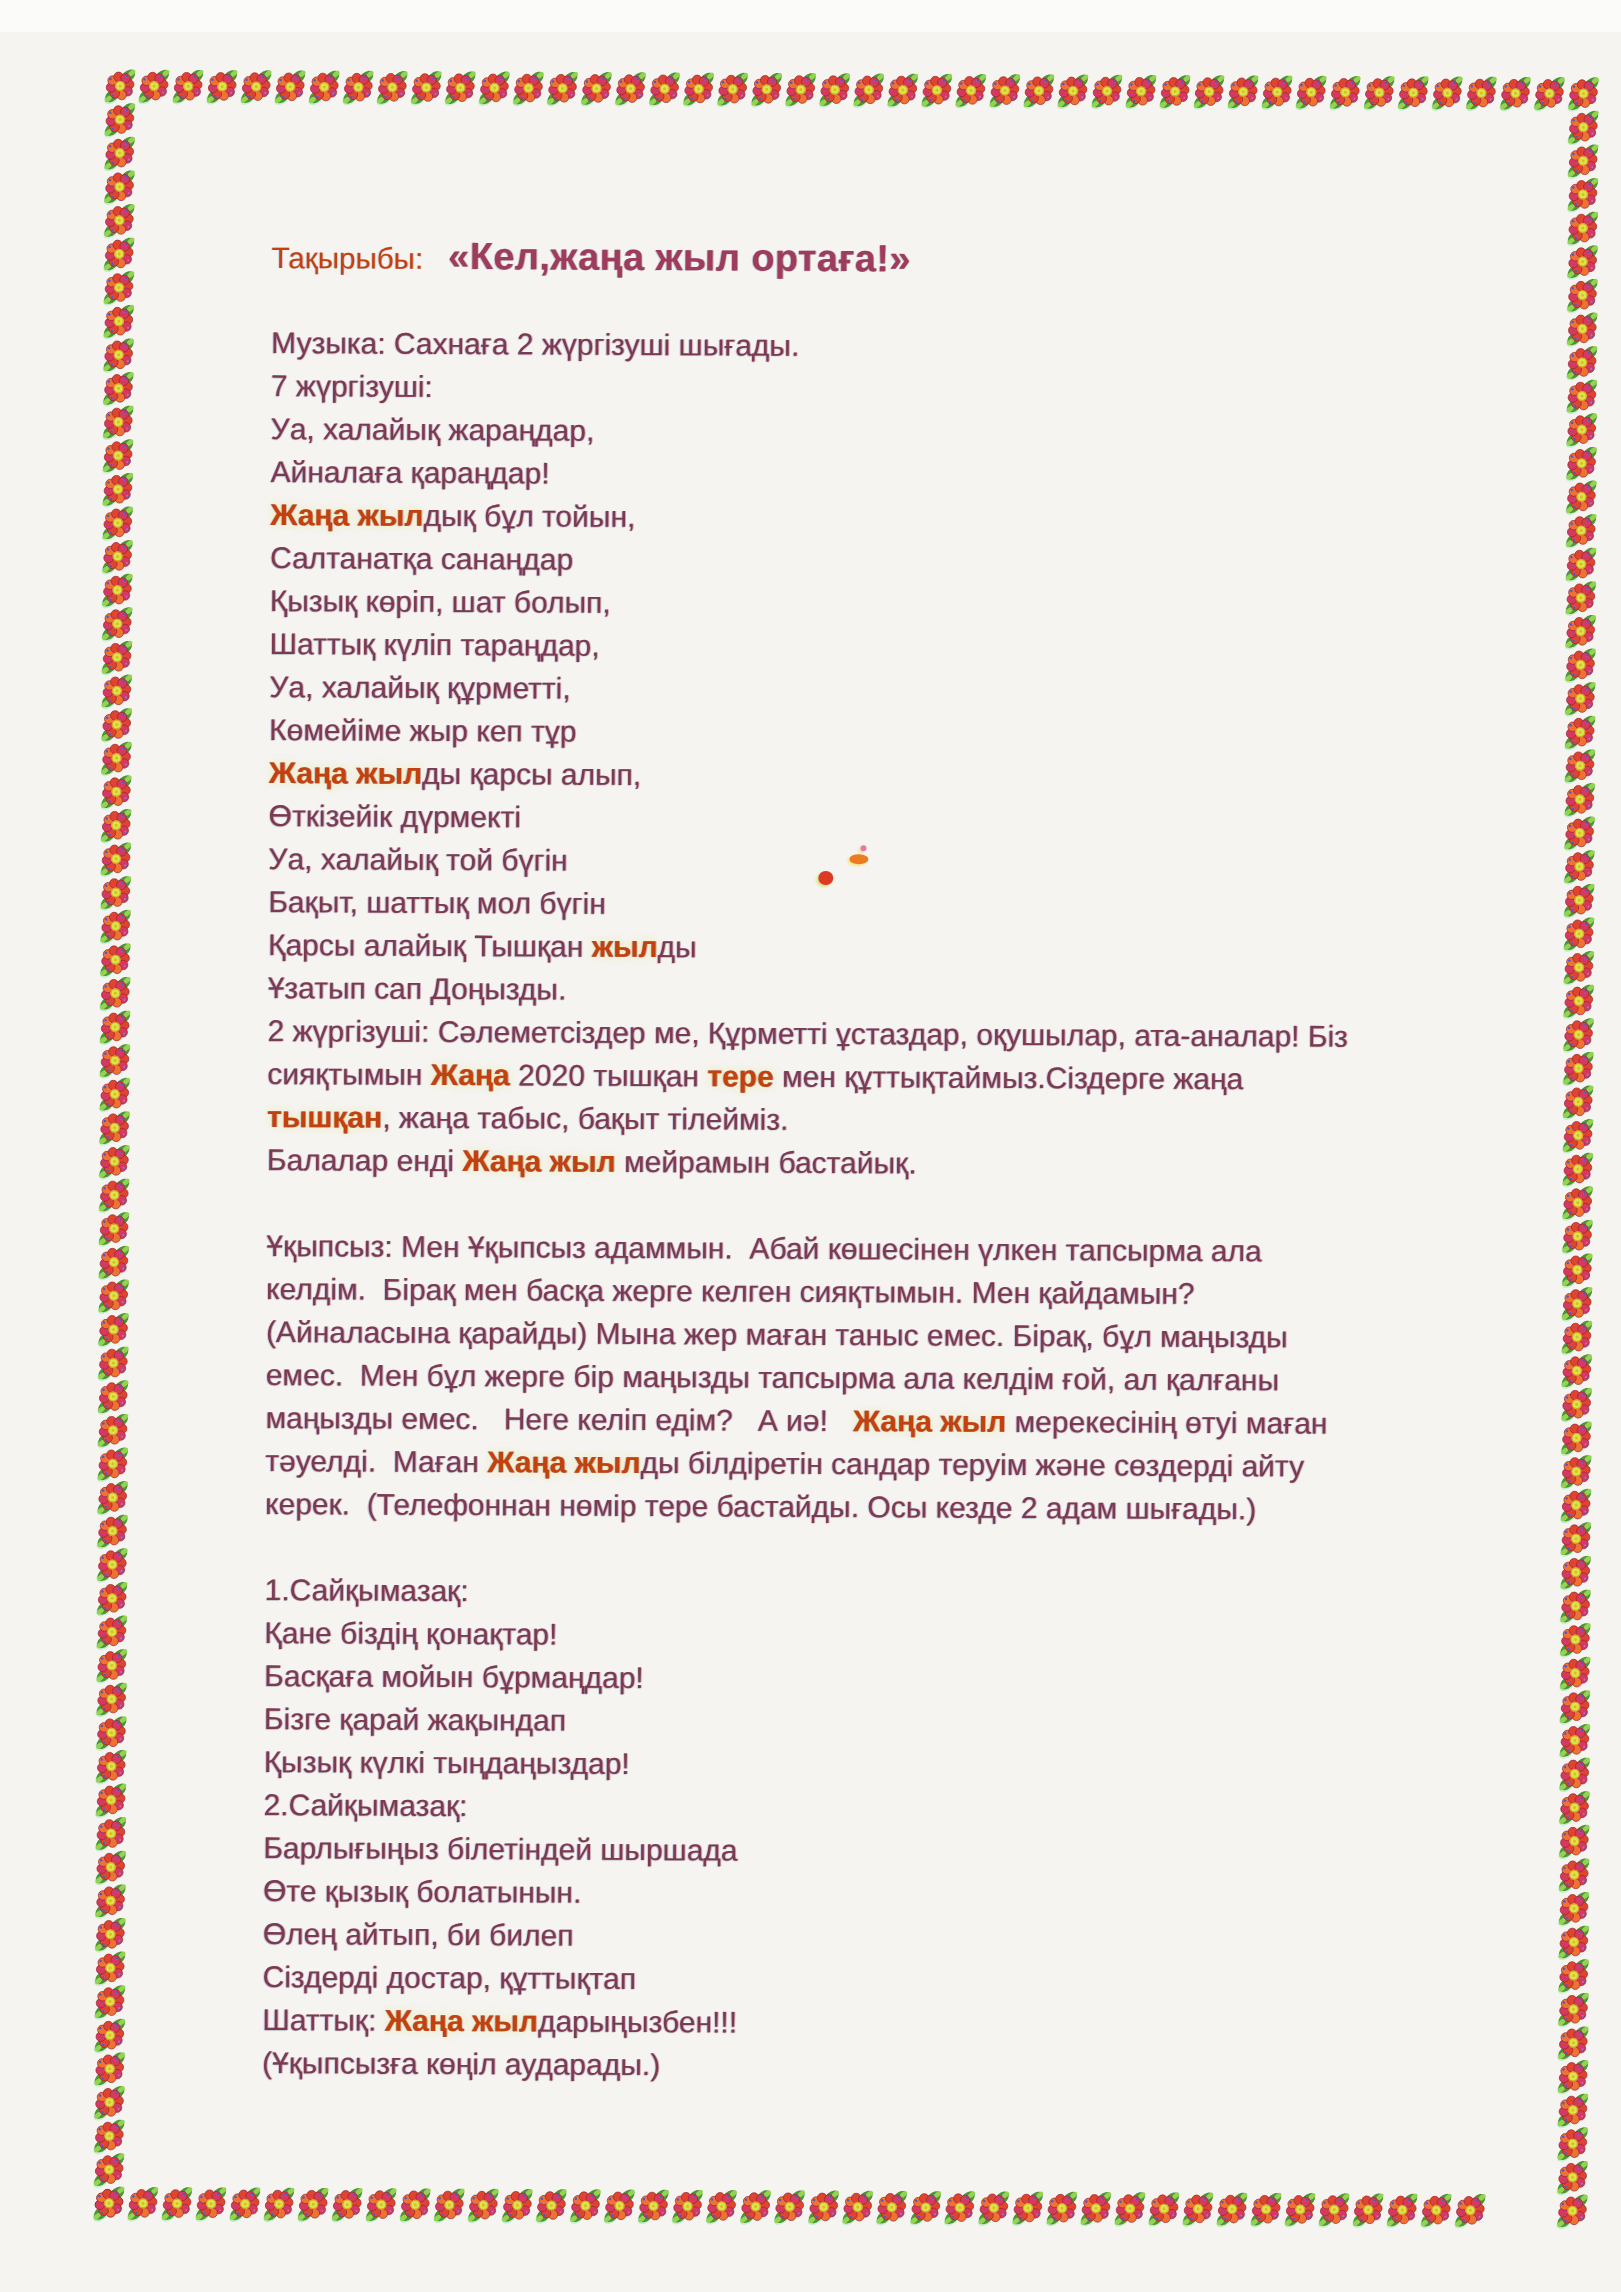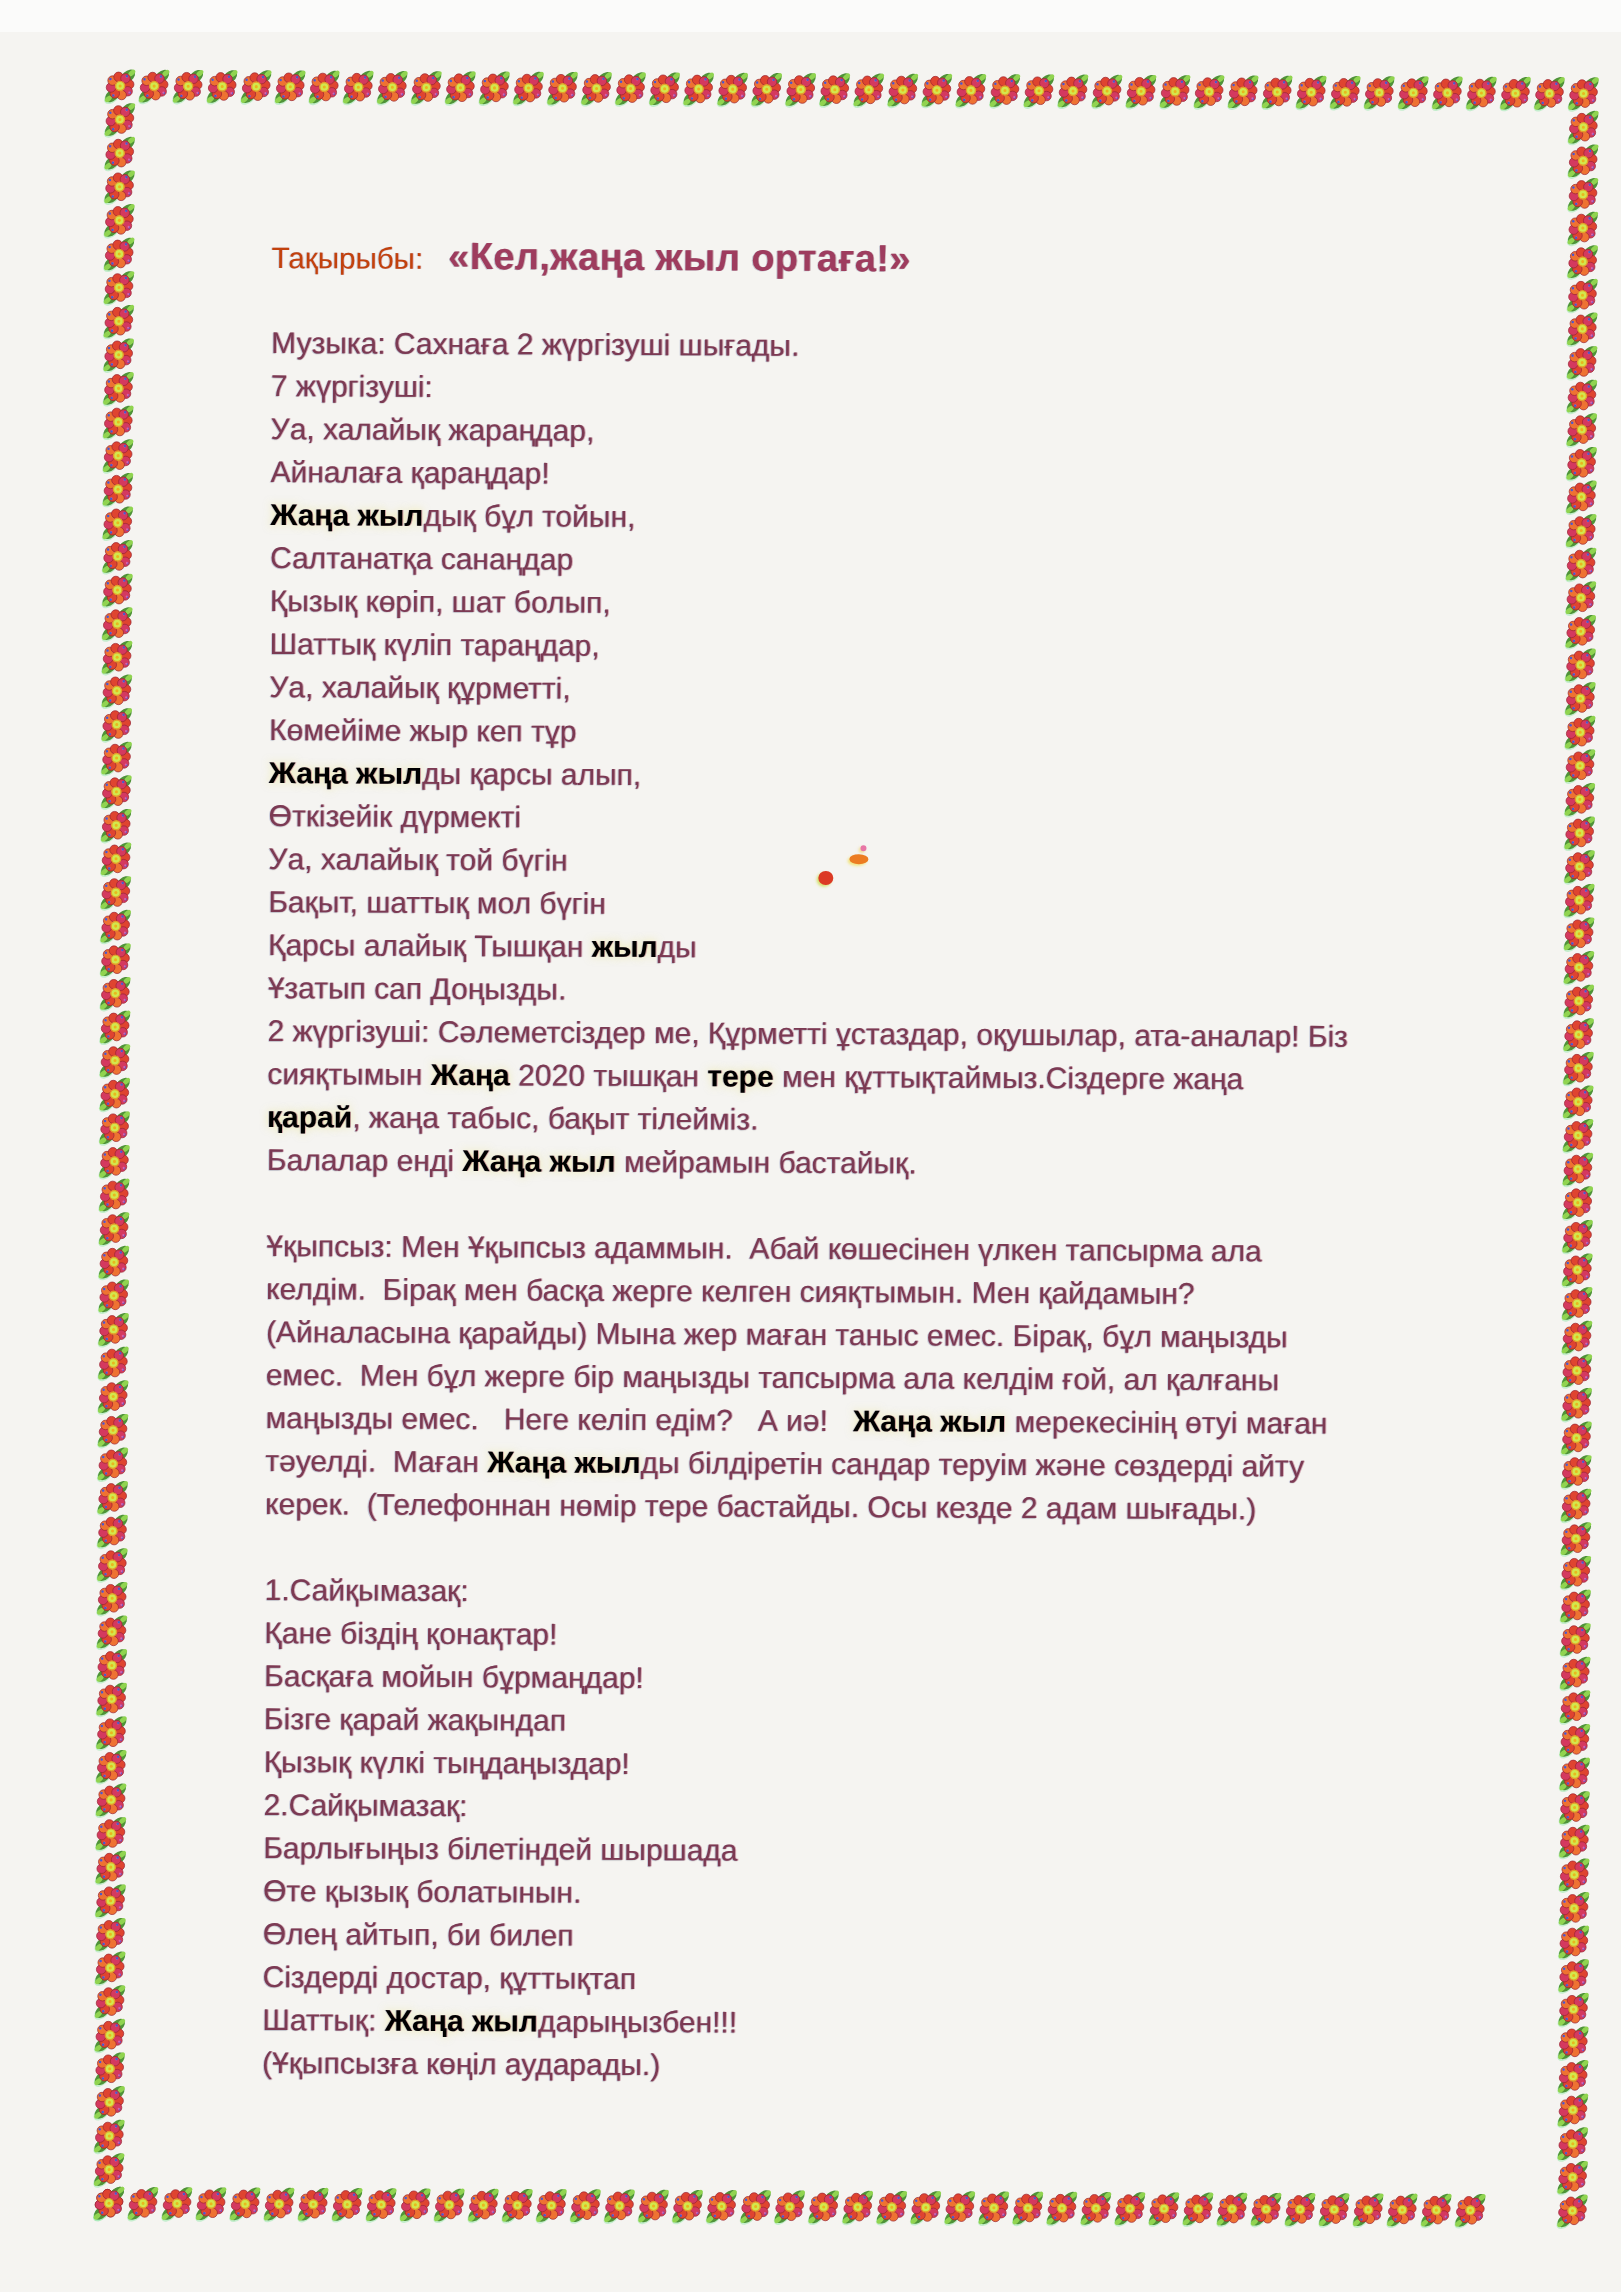--- a/index.html
+++ b/index.html
@@ -20,21 +20,21 @@
   .t-quote{
     font-size:38px;font-weight:bold;color:#9e3c5e;margin-left:25px;letter-spacing:0.4px;
     text-shadow:0.9px 0 0 rgba(120,40,60,.35), -0.9px 0.4px 0 rgba(60,60,110,.25);
   }
   #doc-lines p{
     margin:0;font-size:30px;line-height:43px;color:#7b3a53;white-space:pre-wrap;
     text-shadow:1px 0 0 rgba(150,20,60,.32), -1px 0.4px 0 rgba(50,70,150,.2), 0 0.9px 0.9px rgba(80,70,80,.18);
   }
   #doc-lines p.blank{height:43px;}
   #doc-lines .b{
-    font-weight:bold;color:#000000;
+    font-weight:bold;color:#c2410c;
     text-shadow:0.9px 0 0 rgba(140,20,60,.35), -0.9px 0 0 rgba(50,60,140,.2), 0 0 8px rgba(236,228,96,.5);
   }
   .speck{position:absolute;border-radius:50%;}
 </style>
 </head>
 <body>
 
 <div id="top-strip"></div>
 
 <div id="sheet">
@@ -296,21 +296,21 @@
         <p><span>Уа, халайық құрметті,</span></p>
         <p><span>Көмейіме жыр кеп тұр</span></p>
         <p><span class="b">Жаңа жыл</span><span>ды қарсы алып,</span></p>
         <p><span>Өткізейік дүрмекті</span></p>
         <p><span>Уа, халайық той бүгін</span></p>
         <p><span>Бақыт, шаттық мол бүгін</span></p>
         <p><span>Қарсы алайық Тышқан </span><span class="b">жыл</span><span>ды</span></p>
         <p><span>Ұзатып сап Доңызды.</span></p>
         <p><span>2 жүргізуші: Сәлеметсіздер ме, Құрметті ұстаздар, оқушылар, ата-аналар! Біз</span></p>
         <p><span>сияқтымын </span><span class="b">Жаңа</span><span> 2020 тышқан </span><span class="b">тере</span><span> мен құттықтаймыз.Сіздерге жаңа</span></p>
-        <p><span class="b">қарай</span><span>, жаңа табыс, бақыт тілейміз.</span></p>
+        <p><span class="b">тышқан</span><span>, жаңа табыс, бақыт тілейміз.</span></p>
         <p><span>Балалар енді </span><span class="b">Жаңа жыл</span><span> мейрамын бастайық.</span></p>
         <p class="blank"></p>
         <p><span>Ұқыпсыз: Мен Ұқыпсыз адаммын.  Абай көшесінен үлкен тапсырма ала</span></p>
         <p><span>келдім.  Бірақ мен басқа жерге келген сияқтымын. Мен қайдамын?</span></p>
         <p><span>(Айналасына қарайды) Мына жер маған таныс емес. Бірақ, бұл маңызды</span></p>
         <p><span>емес.  Мен бұл жерге бір маңызды тапсырма ала келдім ғой, ал қалғаны</span></p>
         <p><span>маңызды емес.   Неге келіп едім?   А иә!   </span><span class="b">Жаңа жыл</span><span> мерекесінің өтуі маған</span></p>
         <p><span>тәуелді.  Маған </span><span class="b">Жаңа жыл</span><span>ды білдіретін сандар теруім және сөздерді айту</span></p>
         <p><span>керек.  (Телефоннан нөмір тере бастайды. Осы кезде 2 адам шығады.)</span></p>
         <p class="blank"></p>

